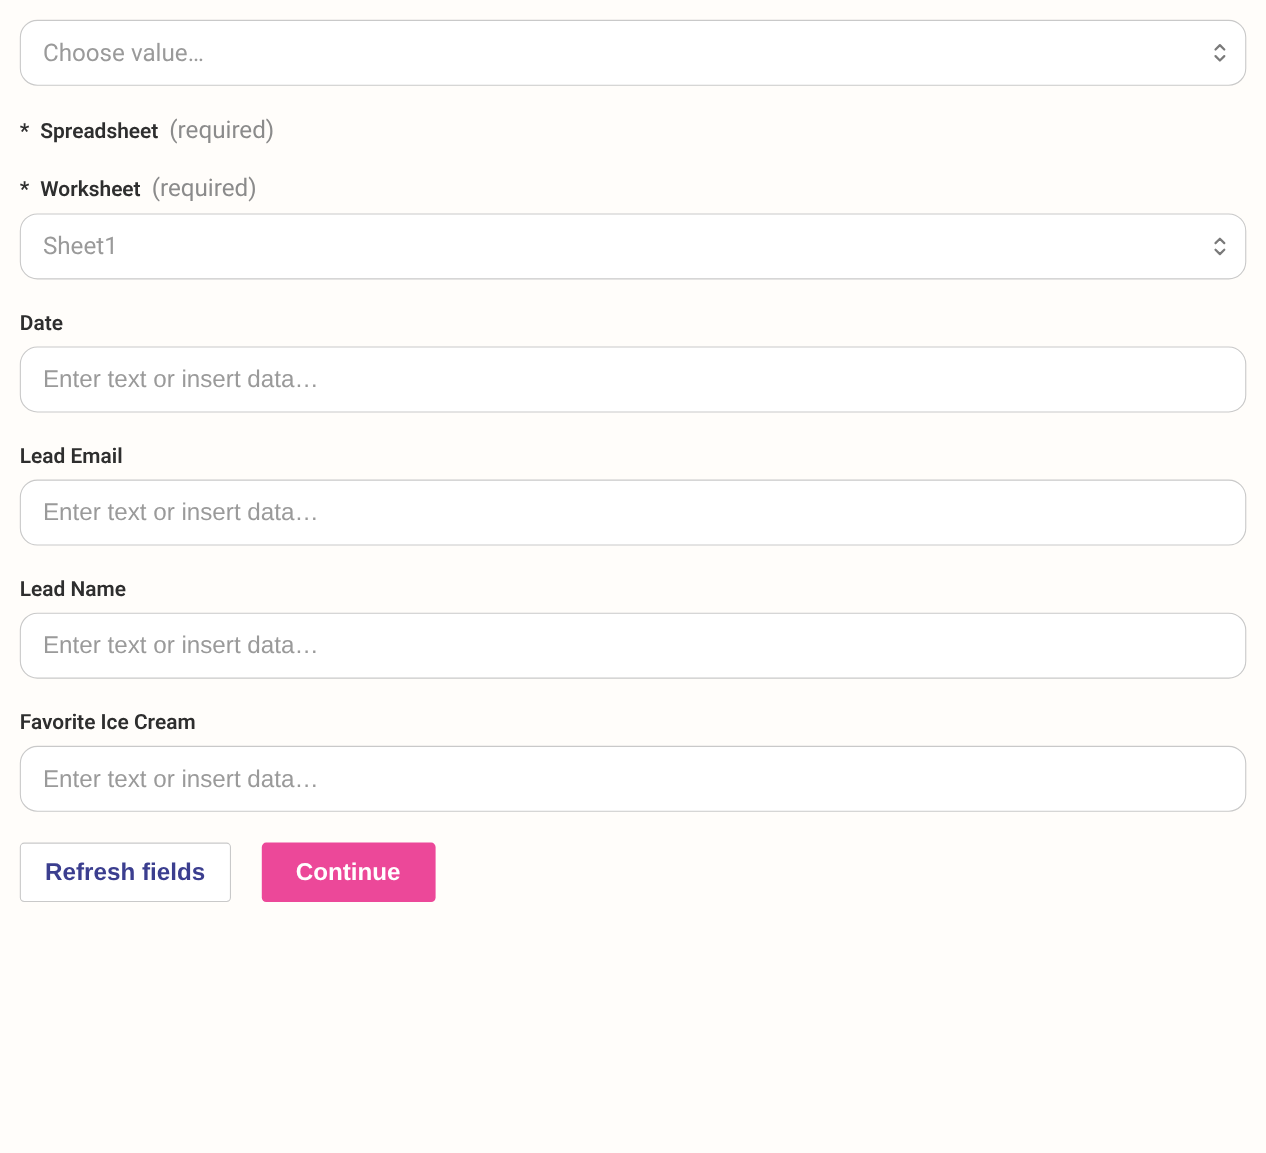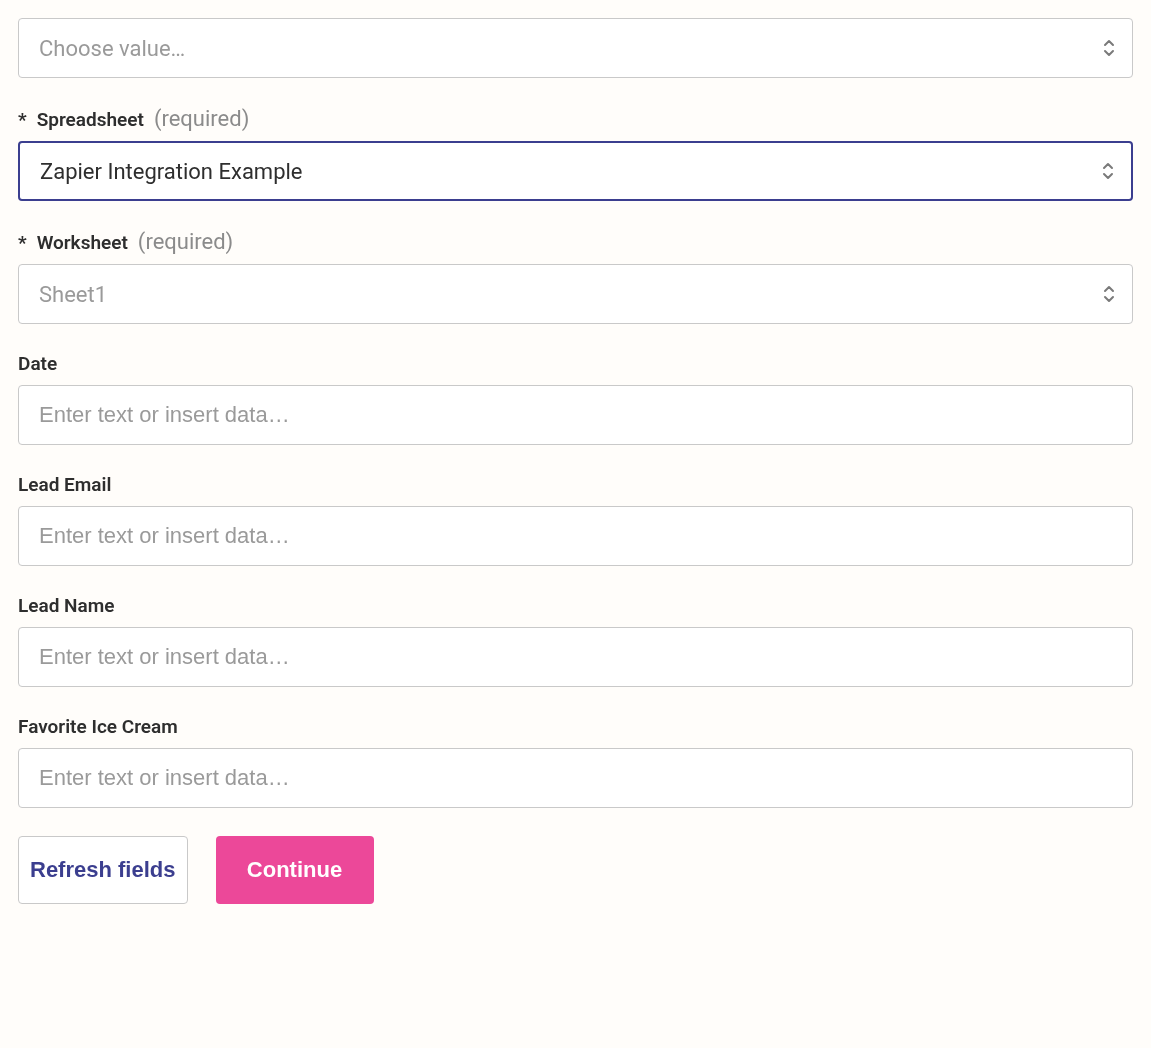--- a/index.html
+++ b/index.html
@@ -30,21 +30,21 @@
       font-weight: 700;
     }
     .label .required-tag {
       font-weight: 400;
       color: #8b8b8b;
       font-size: 22px;
     }
     .select-box, .text-input {
       width: 100%;
       border: 1px solid #c9c9c9;
-      border-radius: 4px;
+      border-radius: 16px;
       background: #ffffff;
       height: 60px;
       display: flex;
       align-items: center;
       padding: 0 46px 0 20px;
       font-size: 22px;
       color: #2e2e2e;
       position: relative;
       cursor: pointer;
     }
@@ -101,25 +101,25 @@
       text-decoration: underline;
       cursor: pointer;
       flex-shrink: 0;
     }
     .button-row {
       display: flex;
       gap: 28px;
       margin-top: 20px;
     }
     .btn {
-      height: 68px;
+      height: 54px;
       border-radius: 4px;
       font-size: 22px;
       font-weight: 600;
-      padding: 0 11px;
+      padding: 0 22px;
       cursor: pointer;
       border: none;
       display: inline-flex;
       align-items: center;
       justify-content: center;
     }
     .btn-secondary {
       background: #ffffff;
       border: 1px solid #c9c9c9;
       color: #3b3e8f;
@@ -149,29 +149,20 @@
     </span>
   </div>
 </div>
 
 <div class="form-group">
   <div class="label">
     <span class="asterisk">*</span>
     <span>Spreadsheet</span>
     <span class="required-tag">(required)</span>
   </div>
-  <div class="select-box focused">
-    <span class="select-value">Zapier Integration Example</span>
-    <span class="chevrons">
-      <svg class="chev" viewBox="0 0 14 22" fill="none" stroke="currentColor" stroke-width="2" stroke-linecap="round" stroke-linejoin="round">
-        <polyline points="3,8 7,4 11,8"></polyline>
-        <polyline points="3,14 7,18 11,14"></polyline>
-      </svg>
-    </span>
-  </div>
 </div>
 
 <div class="form-group">
   <div class="label">
     <span class="asterisk">*</span>
     <span>Worksheet</span>
     <span class="required-tag">(required)</span>
   </div>
   <div class="select-box">
     <span class="select-placeholder">Sheet1</span>

